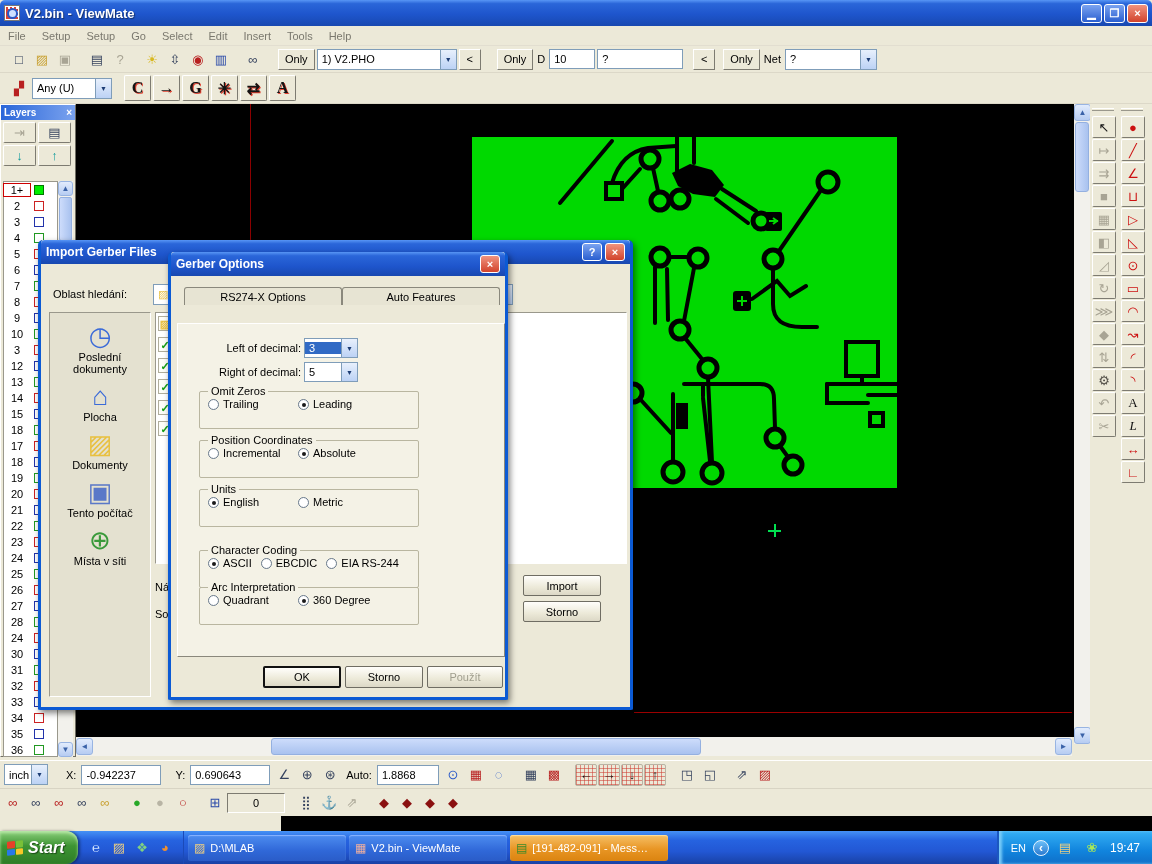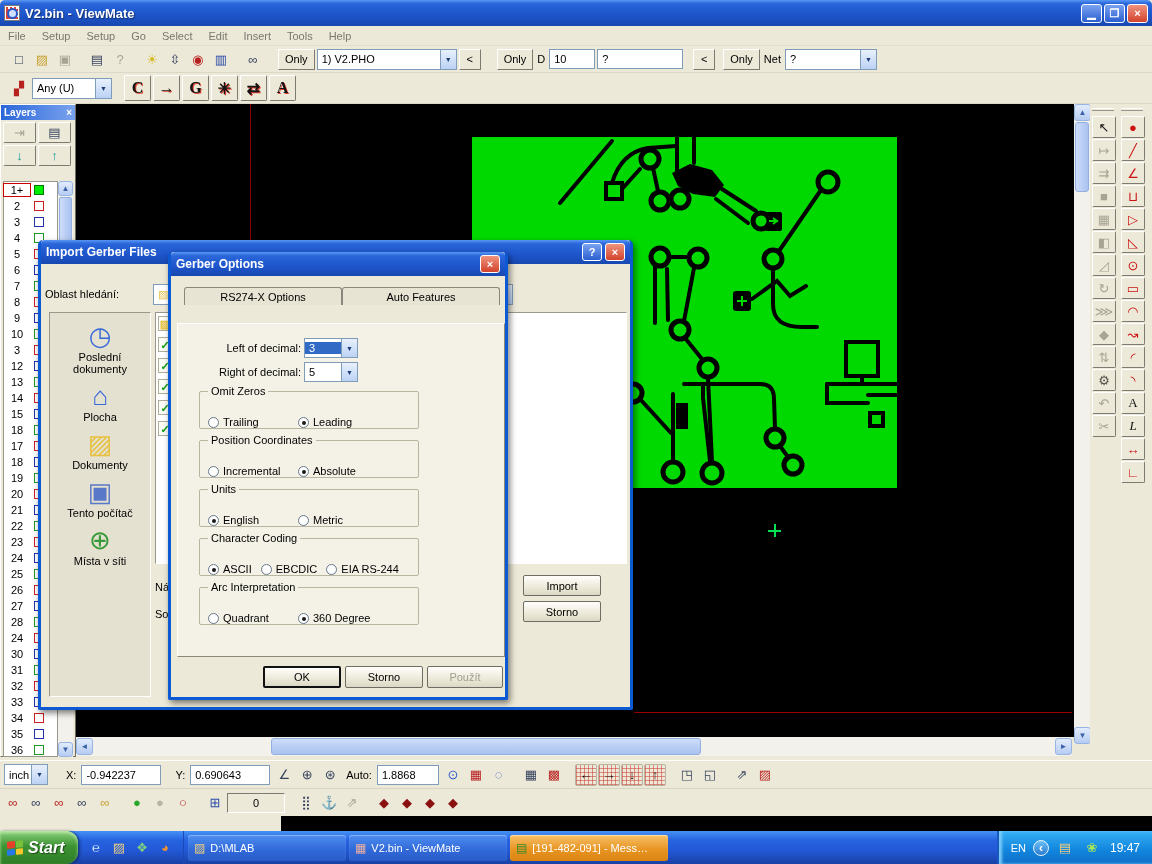--- a/index.html
+++ b/index.html
@@ -90,21 +90,21 @@
 
 .tabs-row{position:absolute;display:flex}
 .tab{border:1px solid #8a887c;border-bottom:none;background:#e7e4d3;border-radius:3px 3px 0 0;display:flex;align-items:center;justify-content:center;padding:0 6px}
 .tab.active{background:#f4f2e6;position:relative;z-index:2;font-size:11px}
 .tab-page{position:absolute;left:6px;top:71px;width:328px;height:334px;background:#f4f2e6;border:1px solid;border-color:#fff #8a887c #8a887c #fff;z-index:1}
 .fmt-label{position:absolute;text-align:right}
 .fmt-combo{position:absolute;width:54px;height:20px}
 .combo-sel .val{background:#316ac5;color:#fff}
 .groupbox{position:absolute;left:21px;width:220px;height:38px;border:1px solid #b9b6a0;border-radius:2px}
 .legend{position:absolute;left:8px;top:-7px;background:#f4f2e6;padding:0 3px}
-.radio-row{display:flex;align-items:flex-end;height:100%;padding:6px 0 0 8px}
+.radio-row{display:flex;align-items:flex-start;height:100%;padding:6px 0 0 8px}
 .radio-opt{display:flex;align-items:center;gap:4px}
 .radio-row:not(.tight) .radio-opt{width:90px}
 .radio-row.tight .radio-opt{margin-right:9px}
 .radio{width:11px;height:11px;border-radius:50%;border:1px solid #6a7a8c;background:radial-gradient(#fff 60%,#dde4ea);position:relative;flex:none}
 .radio.sel::after{content:"";position:absolute;left:3px;top:3px;width:4px;height:4px;border-radius:50%;background:#1a1a1a}
 
 .status1{position:absolute;left:0;top:760px;width:100%;height:28px;background:#ece9d8;border-top:1px solid #fff;display:flex;align-items:center;gap:3px;padding-left:4px;z-index:5}
 .status2{position:absolute;left:0;top:788px;width:100%;height:28px;background:#ece9d8;border-top:1px solid #d8d4c4;display:flex;align-items:center;gap:2px;padding-left:2px;z-index:5}
 .st-label{padding:0 2px}
 
@@ -491,21 +491,21 @@
   </div>
 
   <div class="xp-dialog import-dlg">
     <div class="dlg-title">
       <span>Import Gerber Files</span>
       <span class="dlg-btns">
         <span class="dlg-q">?</span>
         <span class="dlg-x">×</span>
       </span>
     </div>
-    <span style="position:absolute;left:4px;top:48px">Oblast hledání:</span>
+    <span style="position:absolute;left:12px;top:48px">Oblast hledání:</span>
     <span class="combo" style="position:absolute;left:112px;top:44px;width:360px">
       <span class="val" style="color:#e8c040">▨</span>
       <span class="drop">▼</span>
     </span>
     <div class="places">
         <div class="place">
           <span class="place-icon" style="color: rgb(58, 106, 216);">◷</span>
           <span class="place-label">Poslední dokumenty</span>
         </div>
         <div class="place">
@@ -596,21 +596,21 @@
               <label class="radio-opt">
                 <span class="radio sel"></span>
                 <span>English</span>
               </label>
               <label class="radio-opt">
                 <span class="radio"></span>
                 <span>Metric</span>
               </label>
             </div>
           </div>
-          <div class="groupbox" style="top: 214px;">
+          <div class="groupbox" style="top: 226px;">
             <span class="legend">Character Coding</span>
             <div class="radio-row tight">
               <label class="radio-opt">
                 <span class="radio sel"></span>
                 <span>ASCII</span>
               </label>
               <label class="radio-opt">
                 <span class="radio"></span>
                 <span>EBCDIC</span>
               </label>

